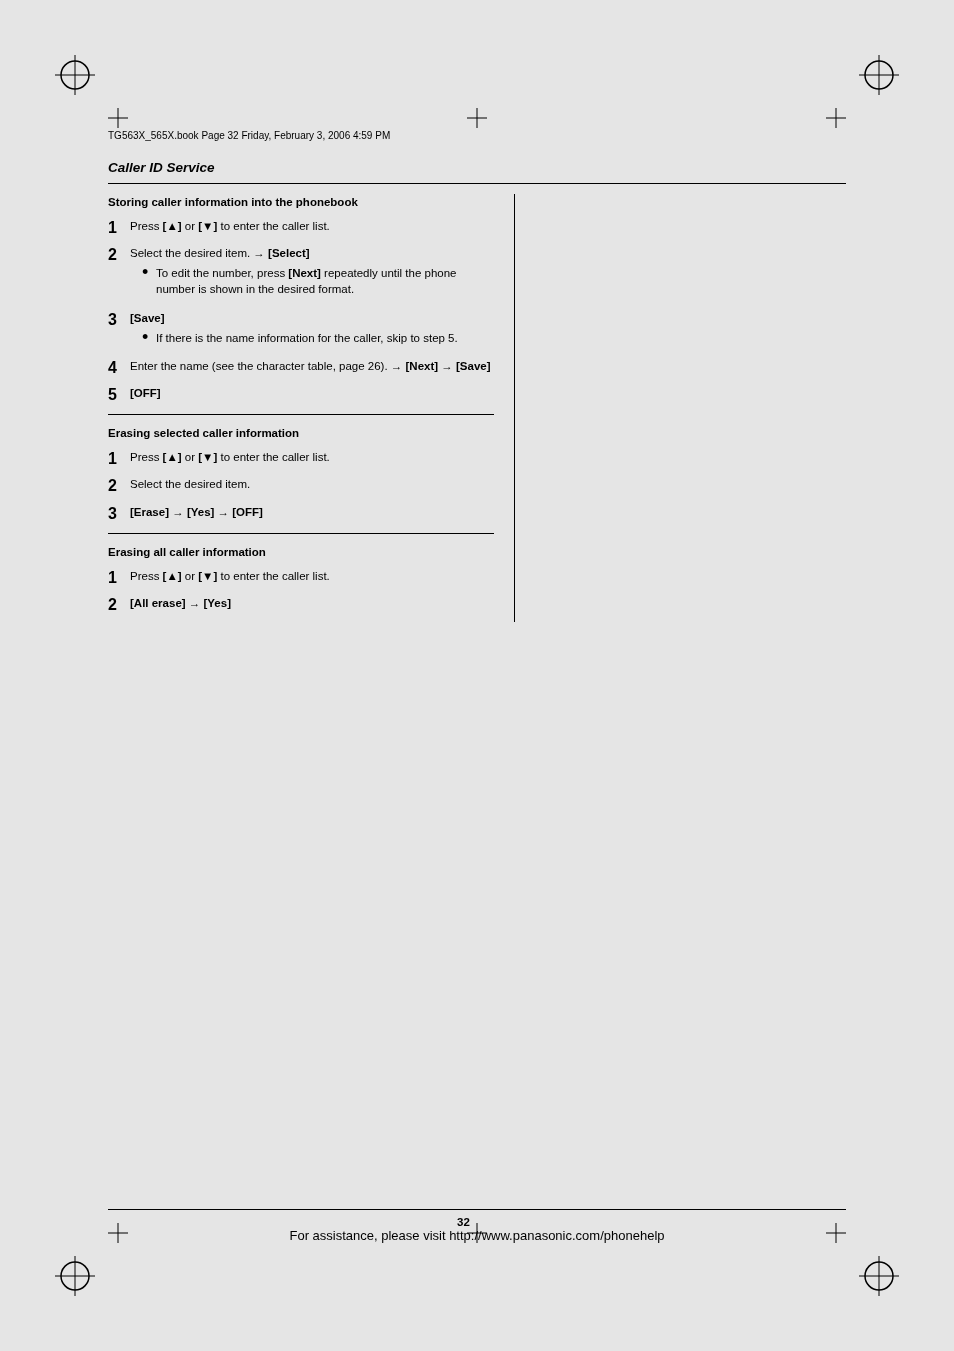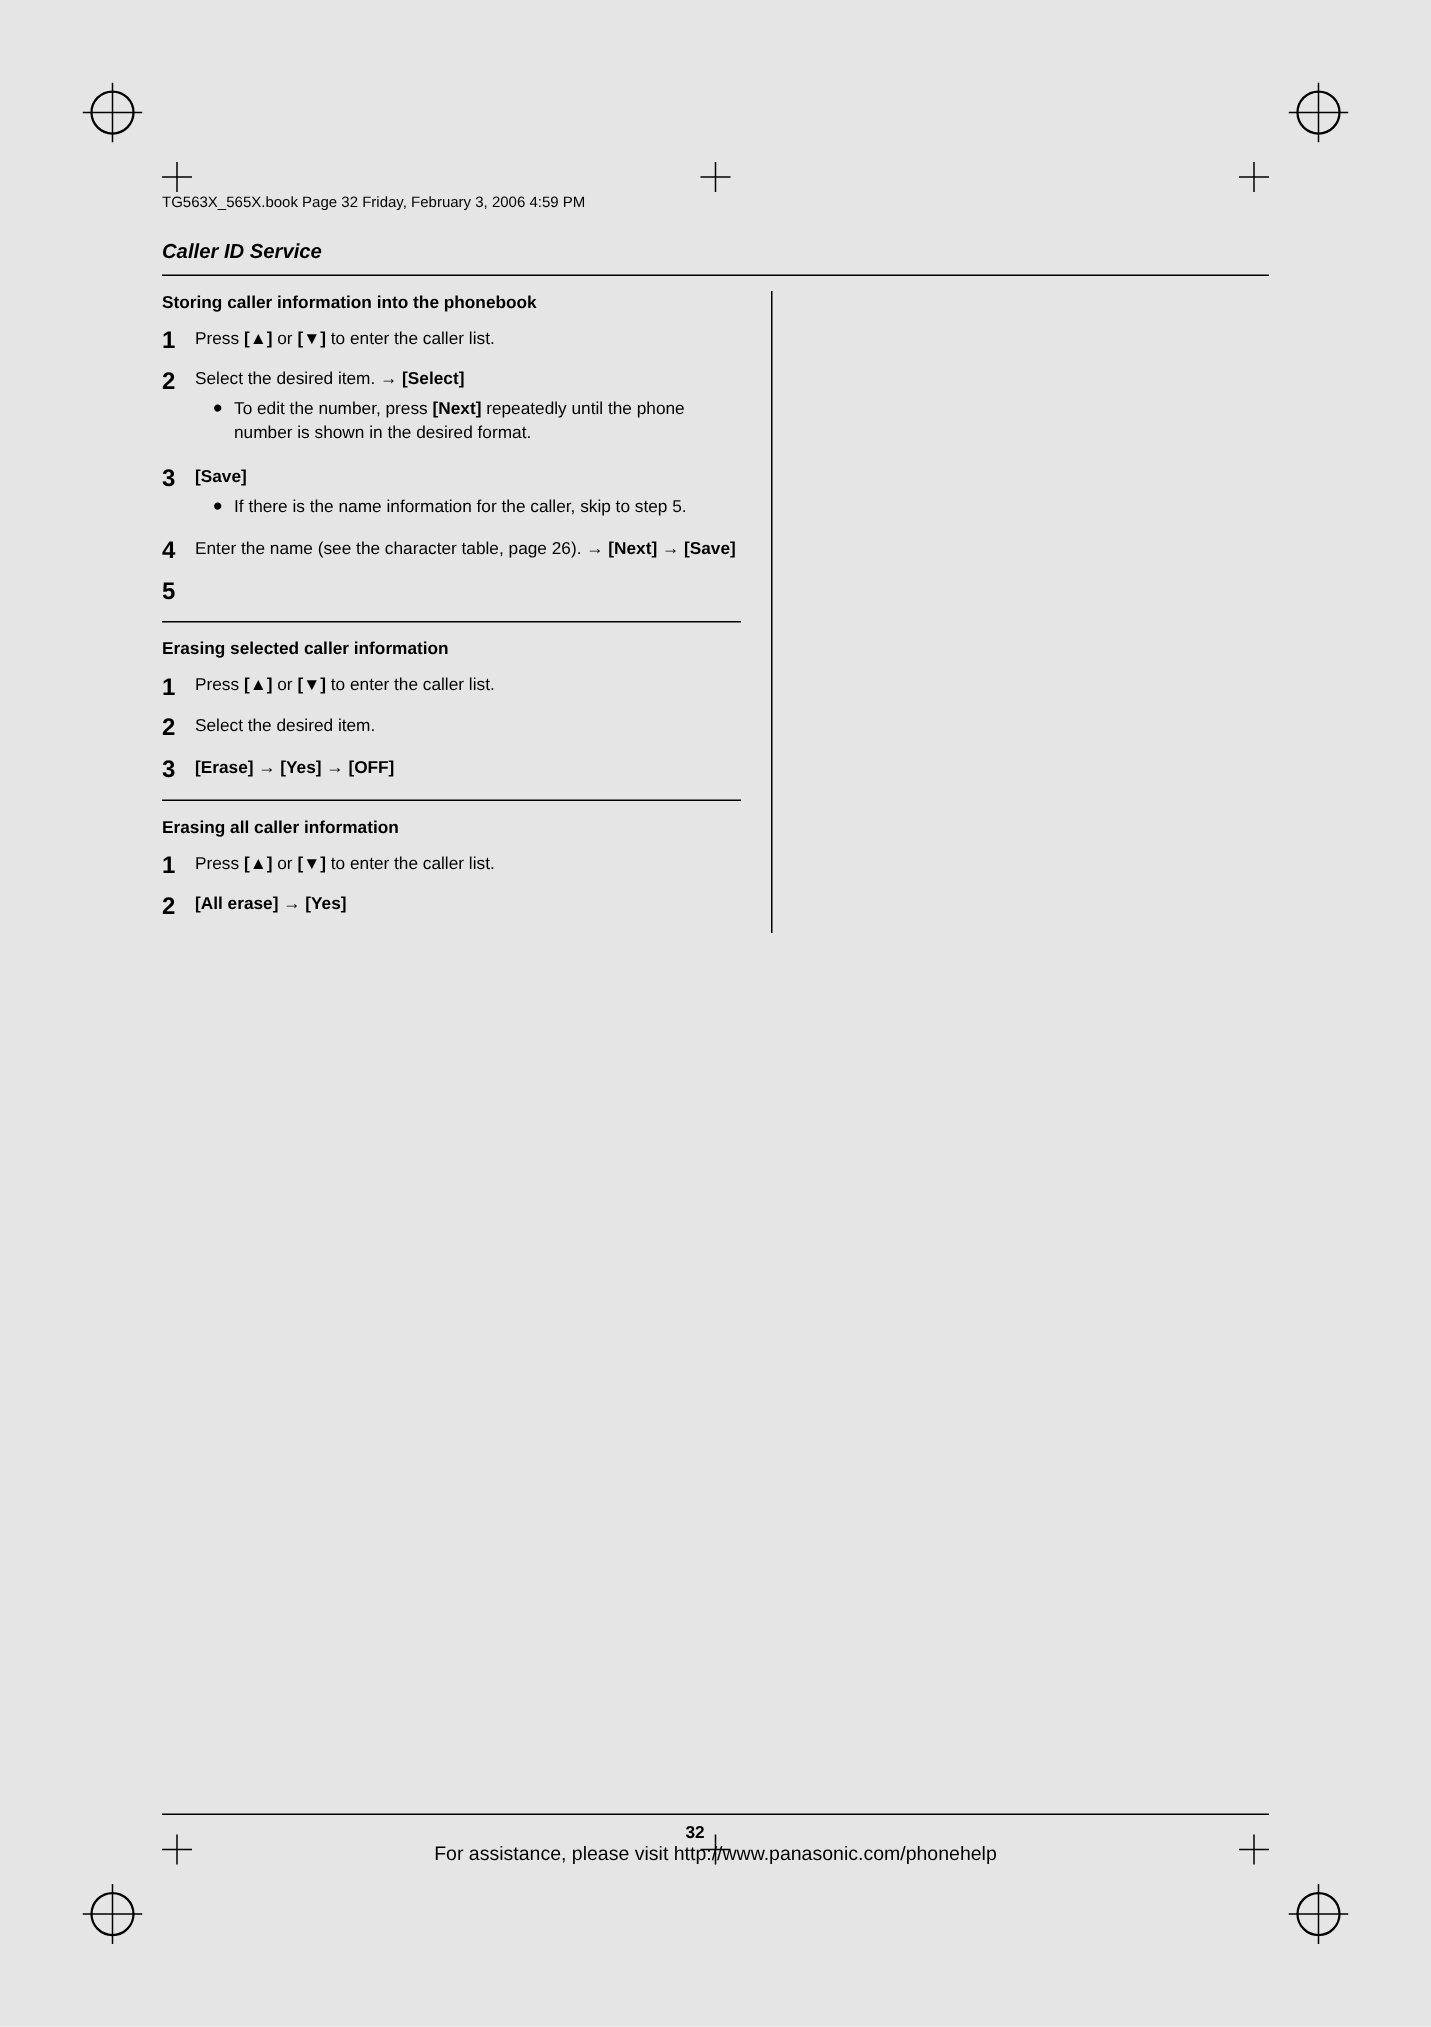--- a/index.html
+++ b/index.html
@@ -347,20 +347,23 @@
 
           <div class="step">
             <span class="step-number">4</span>
             <span class="step-content">
               Enter the name (see the character table, page 26). → <span class="bold">[Next]</span> → <span class="bold">[Save]</span>
             </span>
           </div>
 
           <div class="step">
             <span class="step-number step-bold">5</span>
+            <span class="step-content">
+              <span class="bold">[OFF]</span>
+            </span>
           </div>
         </div>
 
         <hr class="sub-divider">
 
         <div>
           <div class="subsection-heading">Erasing selected caller information</div>
 
           <div class="step">
             <span class="step-number">1</span>

